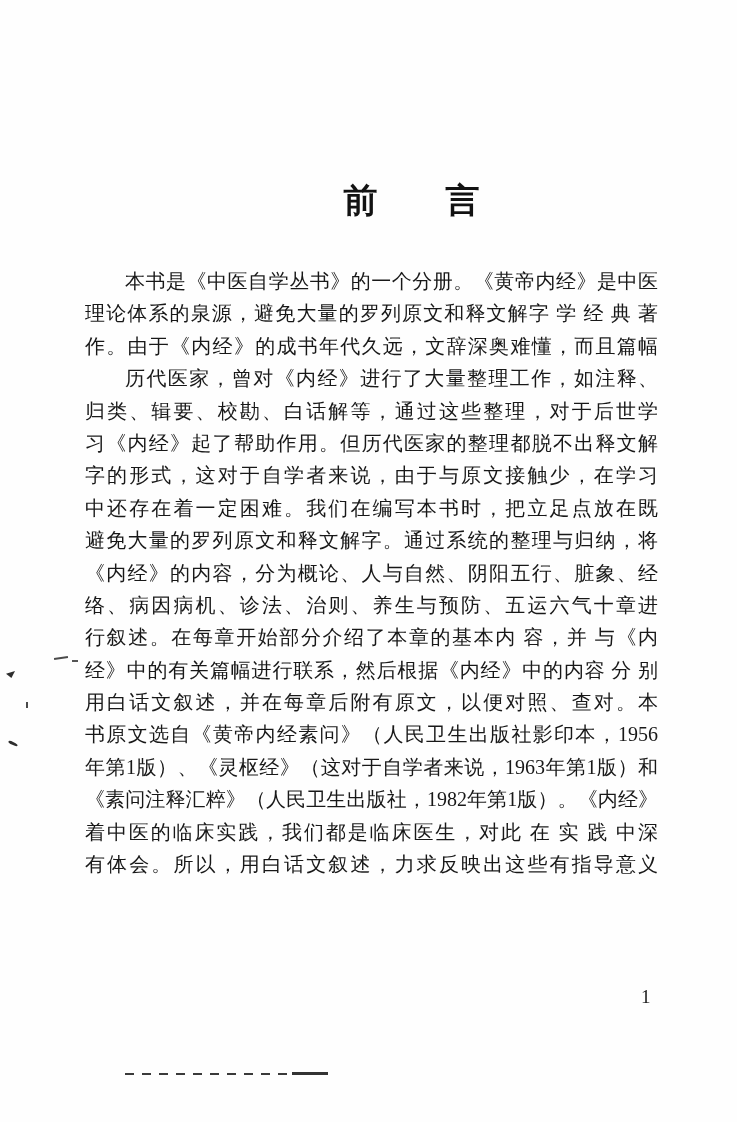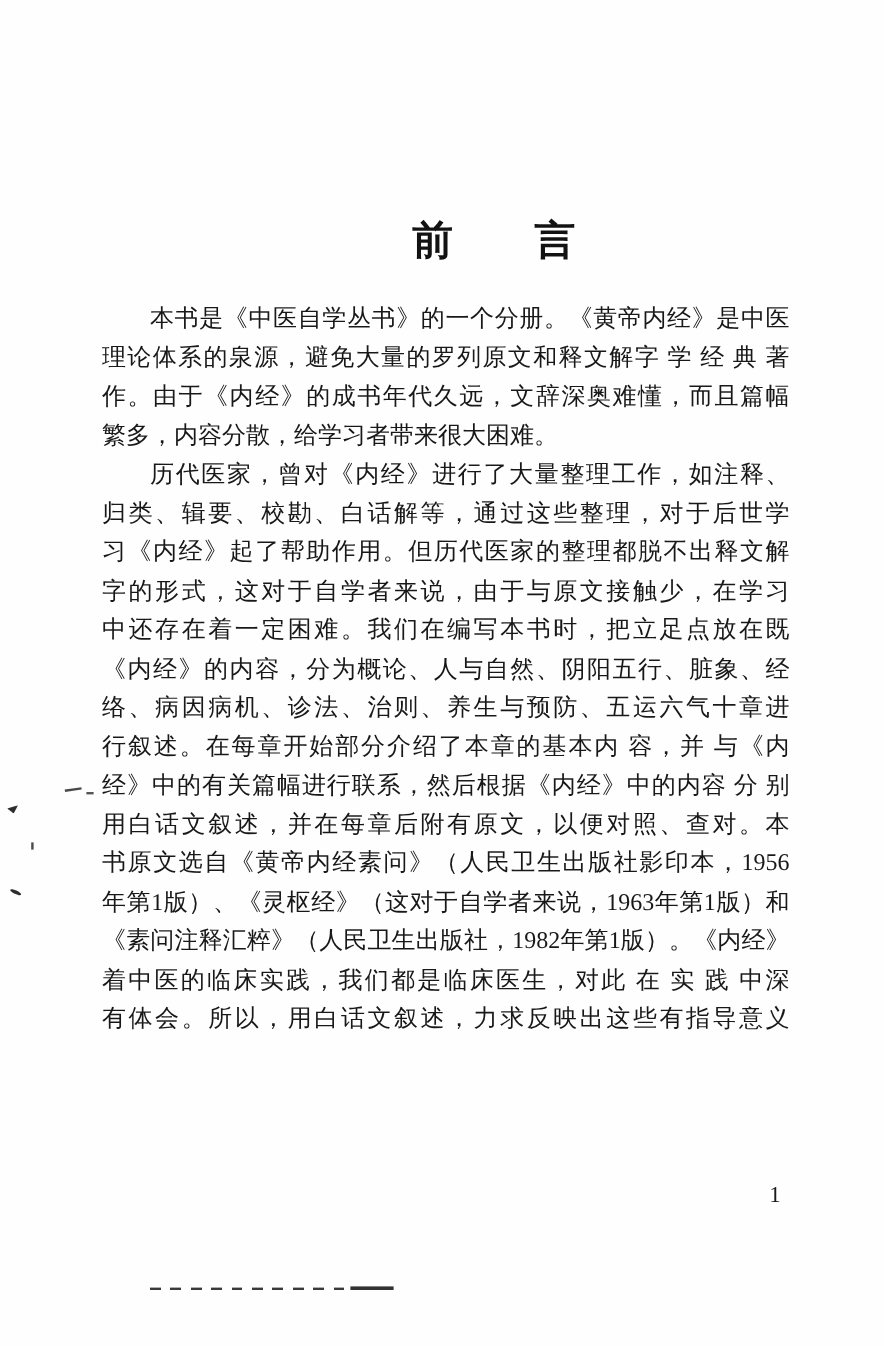--- a/index.html
+++ b/index.html
@@ -27,21 +27,21 @@
     box-sizing: border-box;
     padding-left: 86px;
     text-align: center;
     font-size: 34px;
     font-weight: 700;
     color: #121212;
     white-space: pre;
   }
   .body-text {
     position: absolute;
-    top: 250px;
+    top: 265px;
     left: 85px;
     width: 573px;
     font-size: 20px;
     line-height: 32.4px;
     color: #181818;
     font-weight: 500;
   }
   .line {
     text-align: justify;
     text-align-last: justify;
@@ -87,27 +87,27 @@
 
 <div class="sheet"></div>
 
 <div class="page-title">前　　言</div>
 
 <div class="body-text">
 
   <div class="line indent">本书是《中医自学丛书》的一个分册。《黄帝内经》是中医</div>
   <div class="line">理论体系的泉源，避免大量的罗列原文和释文解字 学 经 典 著</div>
   <div class="line">作。由于《内经》的成书年代久远，文辞深奥难懂，而且篇幅</div>
-  <div class="line" style="text-align-last:left;">繁多，内容分散，给学习者带来很大困难。</div>
 
   <div class="line indent">历代医家，曾对《内经》进行了大量整理工作，如注释、</div>
   <div class="line">归类、辑要、校勘、白话解等，通过这些整理，对于后世学</div>
   <div class="line">习《内经》起了帮助作用。但历代医家的整理都脱不出释文解</div>
   <div class="line">字的形式，这对于自学者来说，由于与原文接触少，在学习</div>
   <div class="line">中还存在着一定困难。我们在编写本书时，把立足点放在既</div>
+  <div class="line">避免大量的罗列原文和释文解字。通过系统的整理与归纳，将</div>
   <div class="line">《内经》的内容，分为概论、人与自然、阴阳五行、脏象、经</div>
   <div class="line">络、病因病机、诊法、治则、养生与预防、五运六气十章进</div>
   <div class="line">行叙述。在每章开始部分介绍了本章的基本内 容，并 与《内</div>
   <div class="line">经》中的有关篇幅进行联系，然后根据《内经》中的内容 分 别</div>
   <div class="line">用白话文叙述，并在每章后附有原文，以便对照、查对。本</div>
   <div class="line">书原文选自《黄帝内经素问》（人民卫生出版社影印本，1956</div>
   <div class="line">年第1版）、《灵枢经》（这对于自学者来说，1963年第1版）和</div>
   <div class="line">《素问注释汇粹》（人民卫生出版社，1982年第1版）。《内经》</div>
   <div class="line">着中医的临床实践，我们都是临床医生，对此 在 实 践 中深</div>
   <div class="line">有体会。所以，用白话文叙述，力求反映出这些有指导意义</div>

